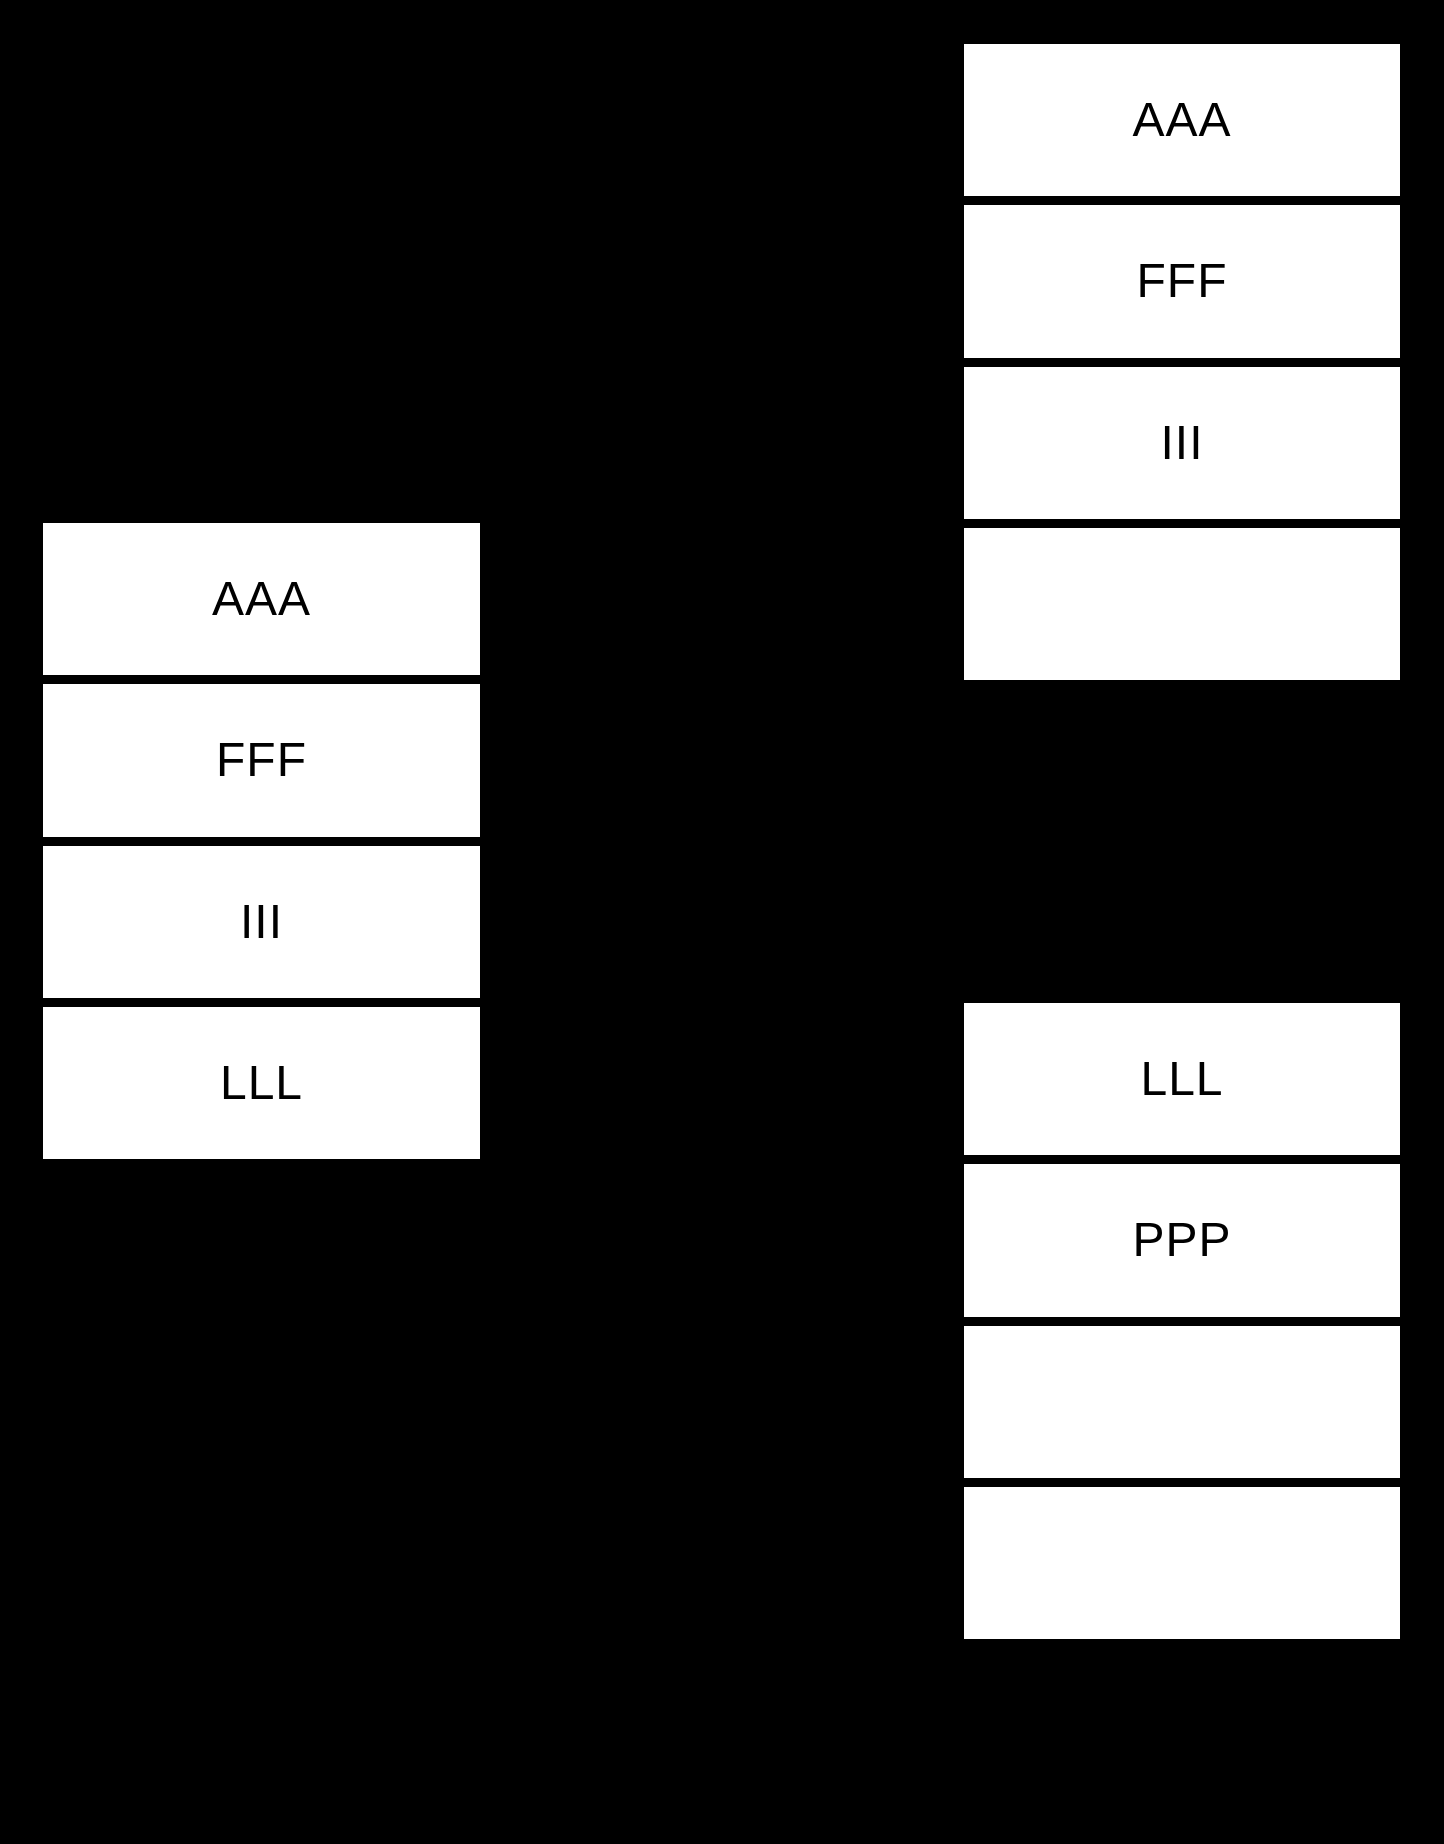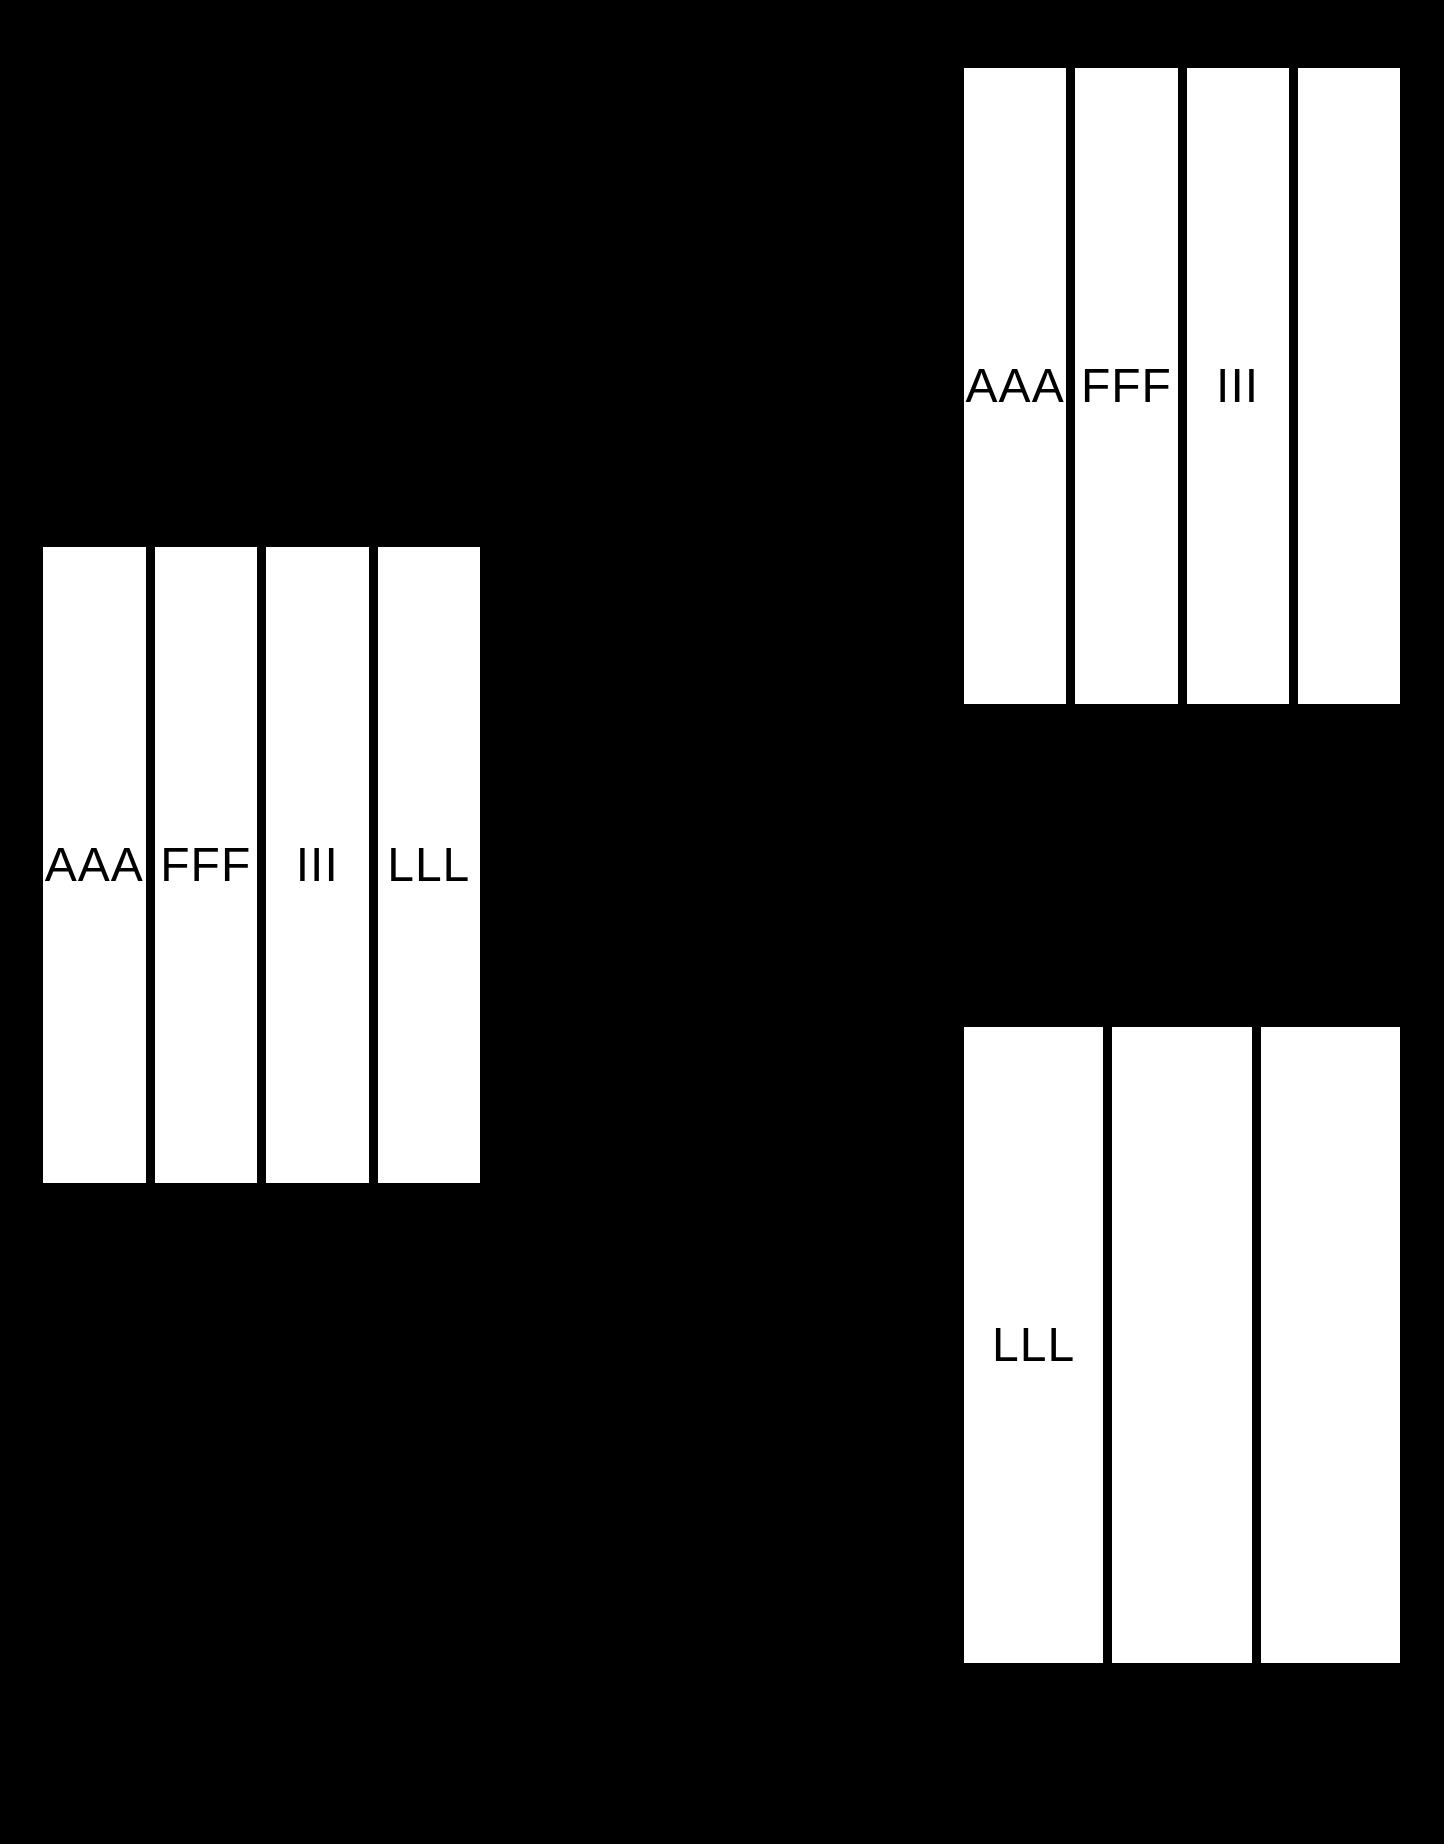--- a/index.html
+++ b/index.html
@@ -10,23 +10,23 @@
     width: 1444px;
     height: 1844px;
     background: #000000;
     position: relative;
     overflow: hidden;
     font-family: "Liberation Sans", sans-serif;
   }
   .node-table {
     position: absolute;
     display: flex;
+    flex-direction: column;
     gap: 9px;               
     background: transparent;
-    margin-top: 24px;
   }
   .node-cell {
     flex: 1;
     background: #ffffff;
     display: flex;
     align-items: center;
     justify-content: center;
     font-size: 48px;
     line-height: 1;
     color: #000000;
@@ -49,15 +49,16 @@
 
 <div id="top-right-table" class="node-table">
   <div class="node-cell">AAA</div>
   <div class="node-cell">FFF</div>
   <div class="node-cell">III</div>
   <div class="node-cell"></div>
 </div>
 
 <div id="bottom-right-table" class="node-table">
   <div class="node-cell">LLL</div>
+  <div class="node-cell">PPP</div>
   <div class="node-cell"></div>
   <div class="node-cell"></div>
 </div>
 
 </body></html>

